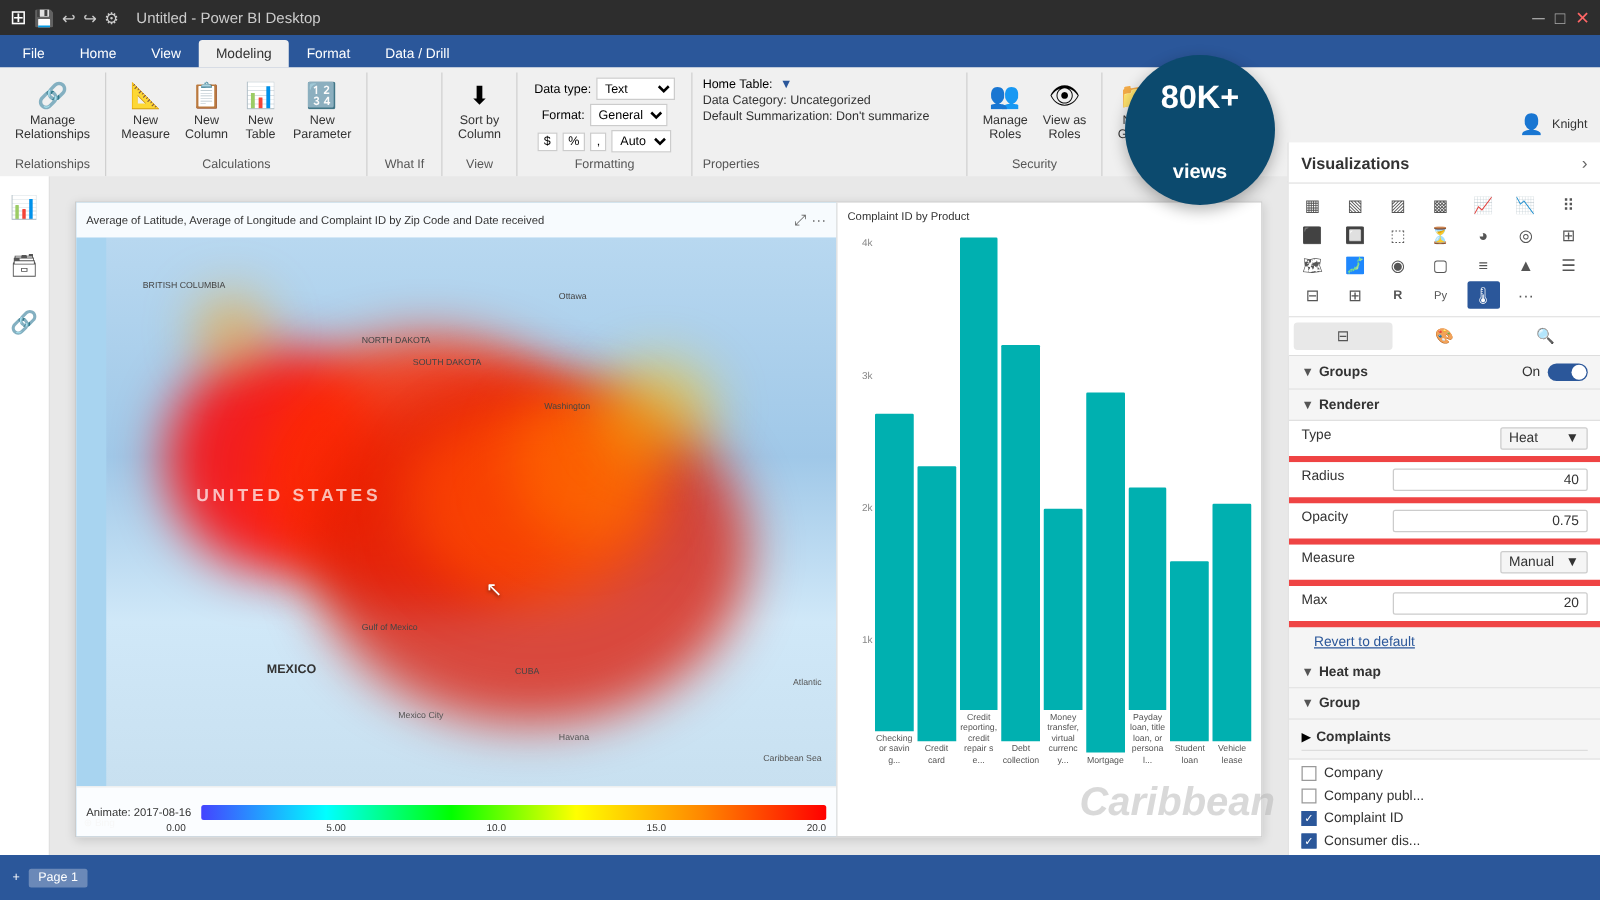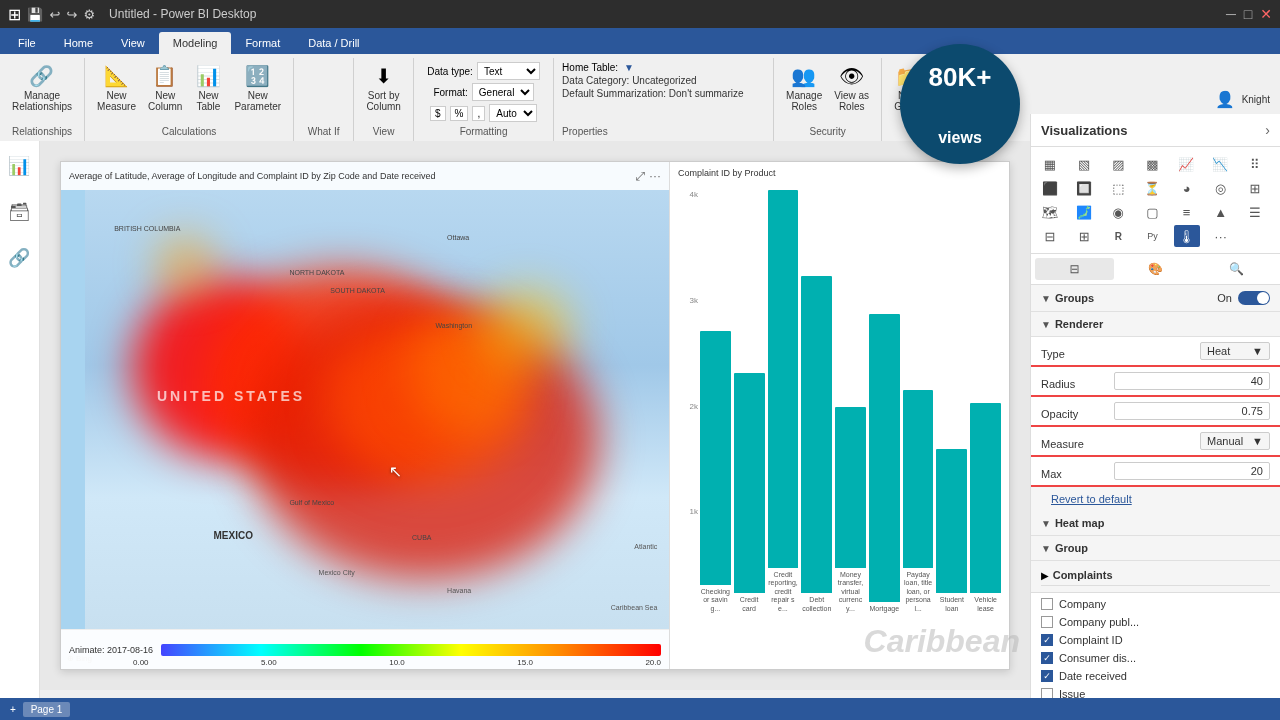--- a/index.html
+++ b/index.html
@@ -394,23 +394,23 @@
       top: 1px;
       width: 12px;
       height: 12px;
       background: #fff;
       border-radius: 50%;
     }
 
     
     .renderer-field {
       display: flex;
-      align-items: flex-end;
+      align-items: flex-start;
       padding: 5px 10px;
-      border-bottom: 2px solid #ef4444;
+      border-bottom: 5px solid #ef4444;
       background: #fff;
       gap: 8px;
     }
     .field-label { font-size: 11px; color: #333; flex: 1; }
     .field-value {
       font-size: 11px;
       color: #333;
       background: #f5f5f5;
       border: 1px solid #ccc;
       padding: 2px 6px;
@@ -506,21 +506,21 @@
       gap: 36px;
     }
     .red-badge-sub { font-size: 16px; font-weight: bold; }
 
     
     .status-bar {
       position: absolute;
       bottom: 0;
       left: 0;
       right: 0;
-      height: 22px;
+      height: 36px;
       background: #2b579a;
       display: flex;
       align-items: center;
       padding: 0 10px;
       color: #fff;
       font-size: 10px;
       gap: 20px;
     }
 
     .bing-logo {

